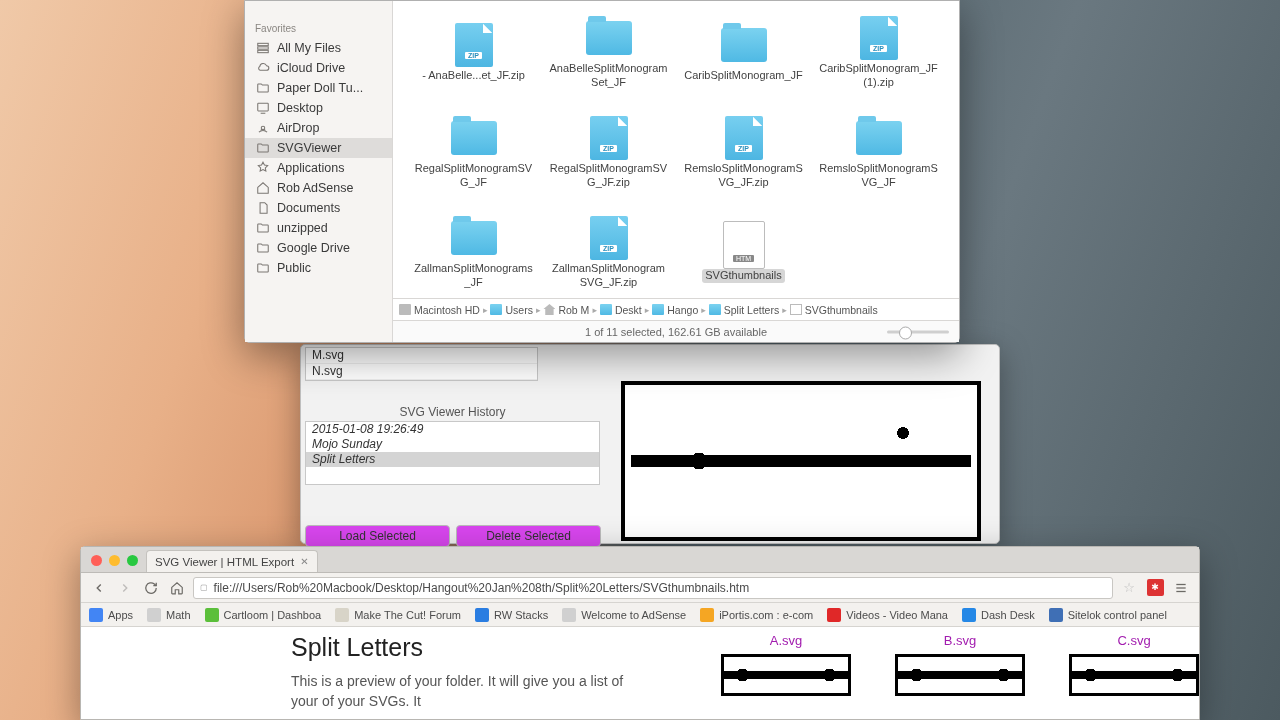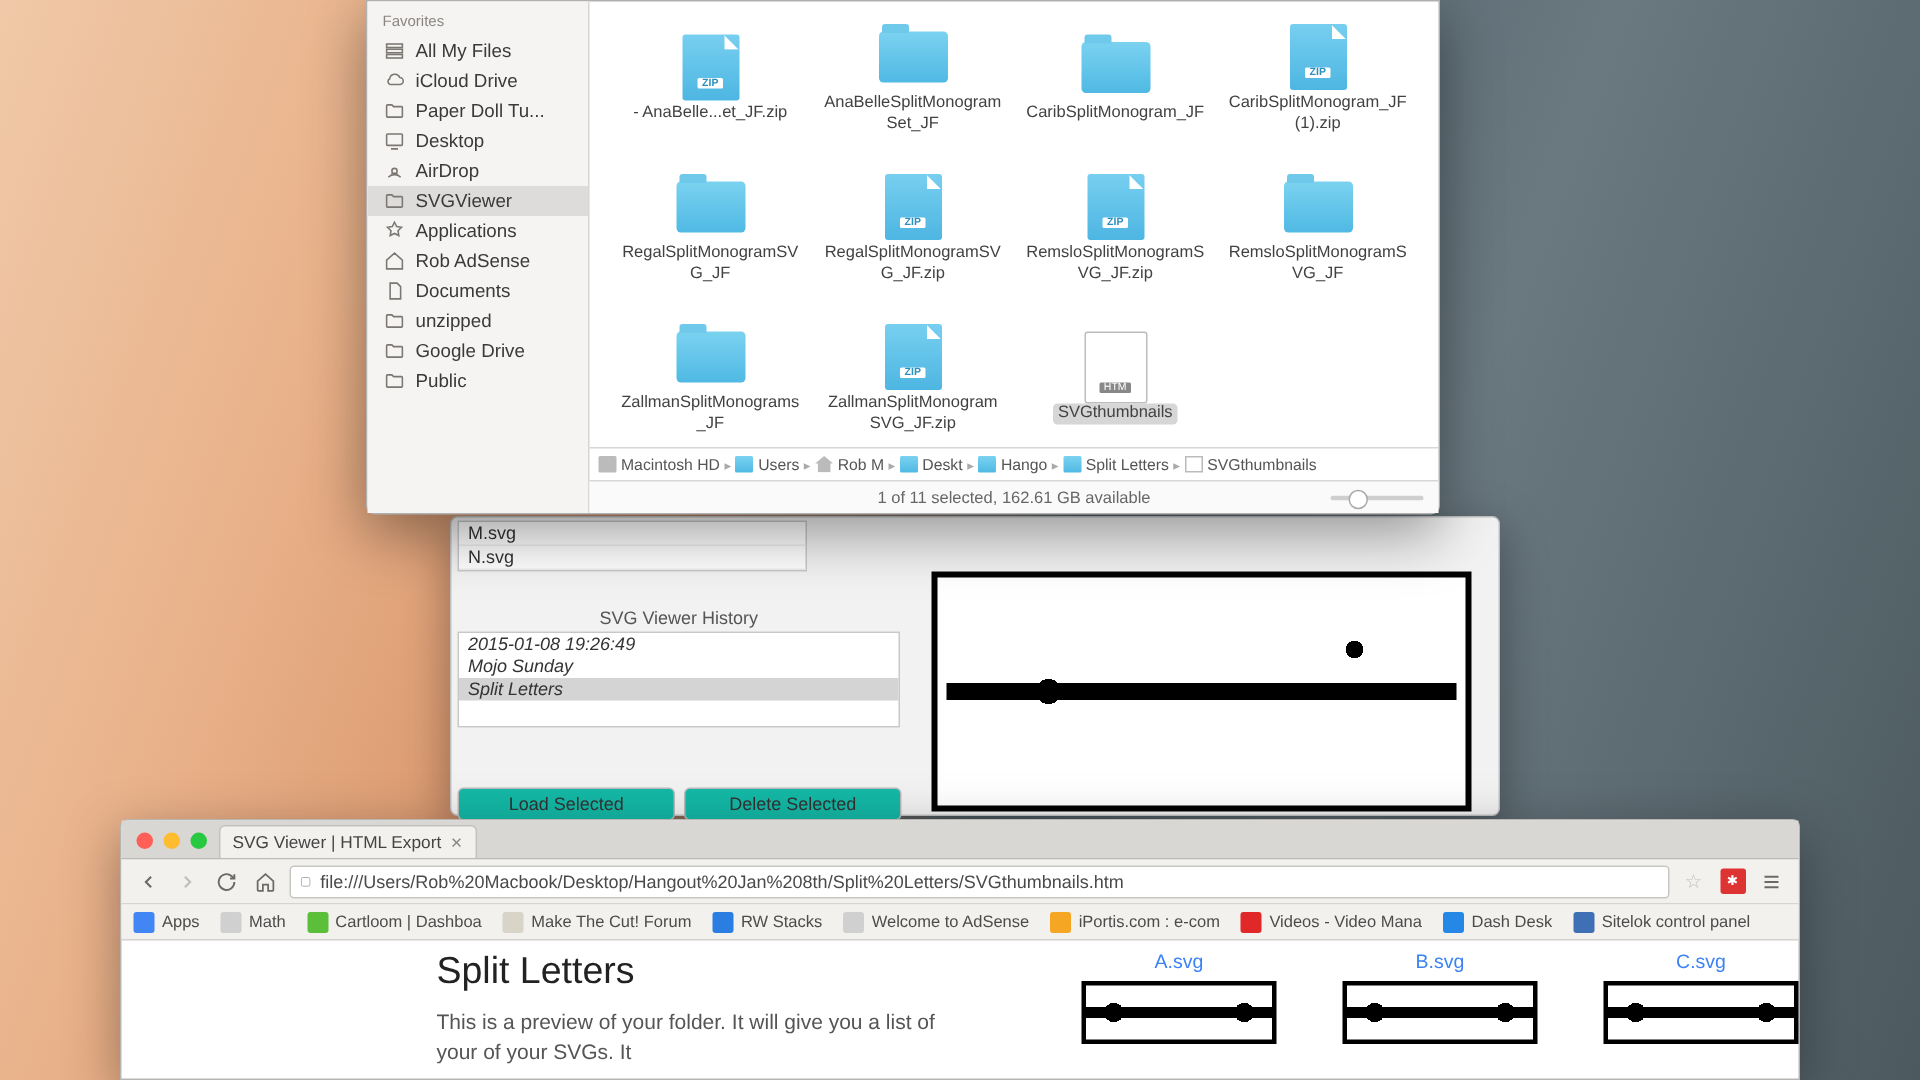--- a/index.html
+++ b/index.html
@@ -7,32 +7,32 @@
 body { position: relative; background: linear-gradient(110deg, #f0c9a8 0%, #e8b088 20%, #d8956c 35%, #5a6a72 55%, #6a7880 70%, #4c5a60 100%); }
 
 
 .bgwin { position: absolute; left: 300px; top: 344px; width: 700px; height: 200px; background: #f2f2f2; border: 1px solid #bfbfbf; border-radius: 5px; box-shadow: 0 8px 30px rgba(0,0,0,.35); }
 .bgwin .filelist { position: absolute; left: 4px; top: 2px; width: 233px; font-size: 12px; color: #333; background: #fff; border: 1px solid #c8c8c8; }
 .bgwin .filelist div { padding: 0 6px; border-bottom: 1px solid #eee; line-height: 15px; }
 .bgwin .histlbl { position: absolute; left: 4px; top: 56px; width: 295px; text-align: center; font-size: 12px; color: #555; padding: 4px 0; }
 .bgwin .histbox { position: absolute; left: 4px; top: 76px; width: 295px; height: 64px; background: #fff; border: 1px solid #c8c8c8; font-size: 12px; color: #333; }
 .bgwin .histbox div { padding: 0 6px; line-height: 15px; font-style: italic; }
 .bgwin .histbox .sel { background: #d4d4d4; }
-.bgwin .btn { position: absolute; top: 180px; width: 145px; height: 22px; background: #14b8a6; border: 1px solid #bbb; border-radius: 4px; font-size: 12px; text-align: center; line-height: 20px; color: #333; }
+.bgwin .btn { position: absolute; top: 180px; width: 145px; height: 22px; background: #d946ef; border: 1px solid #bbb; border-radius: 4px; font-size: 12px; text-align: center; line-height: 20px; color: #333; }
 .bgwin .btn.load { left: 4px; } .bgwin .btn.del { left: 155px; }
 .bgwin .preview { position: absolute; left: 320px; top: 36px; width: 360px; height: 160px; background: #fff; border: 4px solid #000; padding: 6px; }
 .bgwin .preview .g { width: 100%; height: 100%; background:
   radial-gradient(circle at 20% 50%, #000 3%, transparent 3%),
   radial-gradient(circle at 80% 30%, #000 2%, transparent 2%),
   linear-gradient(0deg, transparent 46%, #000 46%, #000 54%, transparent 54%); }
 
 
 .finder { position: absolute; left: 244px; top: 0; width: 716px; height: 343px; background: #fff; border: 1px solid #b0b0b0; border-radius: 0 0 6px 6px; box-shadow: 0 12px 40px rgba(0,0,0,.4); display: flex; flex-direction: column; }
 .finder .body { flex: 1; display: flex; min-height: 0; }
-.sidebar { width: 148px; background: #f6f4f2; border-right: 1px solid #d9d7d5; padding-top: 6px; overflow: hidden; }
+.sidebar { width: 148px; background: #f6f4f2; border-right: 1px solid #d9d7d5; padding-top: 20px; overflow: hidden; }
 .sidebar .hdr { font-size: 10px; color: #8a8682; padding: 2px 10px 4px; }
 .sidebar .item { display: flex; align-items: center; gap: 6px; padding: 3px 10px; font-size: 12.5px; color: #3a3a3a; cursor: default; }
 .sidebar .item.sel { background: #dedcda; }
 .sidebar .ic { width: 16px; height: 14px; display: inline-flex; align-items: center; justify-content: center; color: #7b7773; }
 .sidebar .ic svg { width: 14px; height: 14px; }
 .content { flex: 1; display: flex; flex-direction: column; min-width: 0; }
 .grid { flex: 1; display: grid; grid-template-columns: repeat(4, 1fr); grid-auto-rows: 90px; gap: 10px 6px; padding: 8px 16px 2px; align-content: start; overflow: hidden; }
 .cell { display: flex; flex-direction: column; align-items: center; justify-content: center; text-align: center; }
 .cell .fic { width: 50px; height: 40px; margin-bottom: 4px; display: flex; align-items: center; justify-content: center; }
 .cell .lbl { font-size: 11px; color: #424242; max-width: 120px; line-height: 1.25; word-break: break-word; }
@@ -75,21 +75,21 @@
 .bkbar { height: 24px; background: #f3f1ee; display: flex; align-items: center; padding: 0 8px; gap: 14px; font-size: 11px; color: #4c4c4c; border-bottom: 1px solid #d6d4d0; overflow: hidden; white-space: nowrap; }
 .bk { display: inline-flex; align-items: center; gap: 5px; cursor: default; }
 .bk .bi { width: 14px; height: 14px; border-radius: 2px; display: inline-block; }
 .pagearea { padding: 6px 0 0 0; display: flex; height: calc(100% - 80px); }
 .hwrap { display: flex; gap: 70px; padding-left: 210px; }
 .hwrap .col1 { width: 360px; }
 .hwrap h1 { font-size: 25px; font-weight: 500; color: #222; margin-bottom: 10px; }
 .hwrap p { font-size: 14px; color: #555; line-height: 1.4; }
 .thumbs { display: flex; gap: 44px; }
 .thumb { display: flex; flex-direction: column; align-items: center; gap: 6px; }
-.thumb .nm { font-size: 13px; color: #3b82f6; }
+.thumb .nm { font-size: 13px; color: #a21caf; }
 .thumb .im { width: 130px; height: 42px; border: 3px solid #000; background:
   radial-gradient(circle at 15% 50%, #000 6%, transparent 6%),
   radial-gradient(circle at 85% 50%, #000 6%, transparent 6%),
   linear-gradient(0deg, transparent 40%, #000 40%, #000 60%, transparent 60%); }
 
 svg { display: block; }
 </style>
 </head>
 <body>
 

